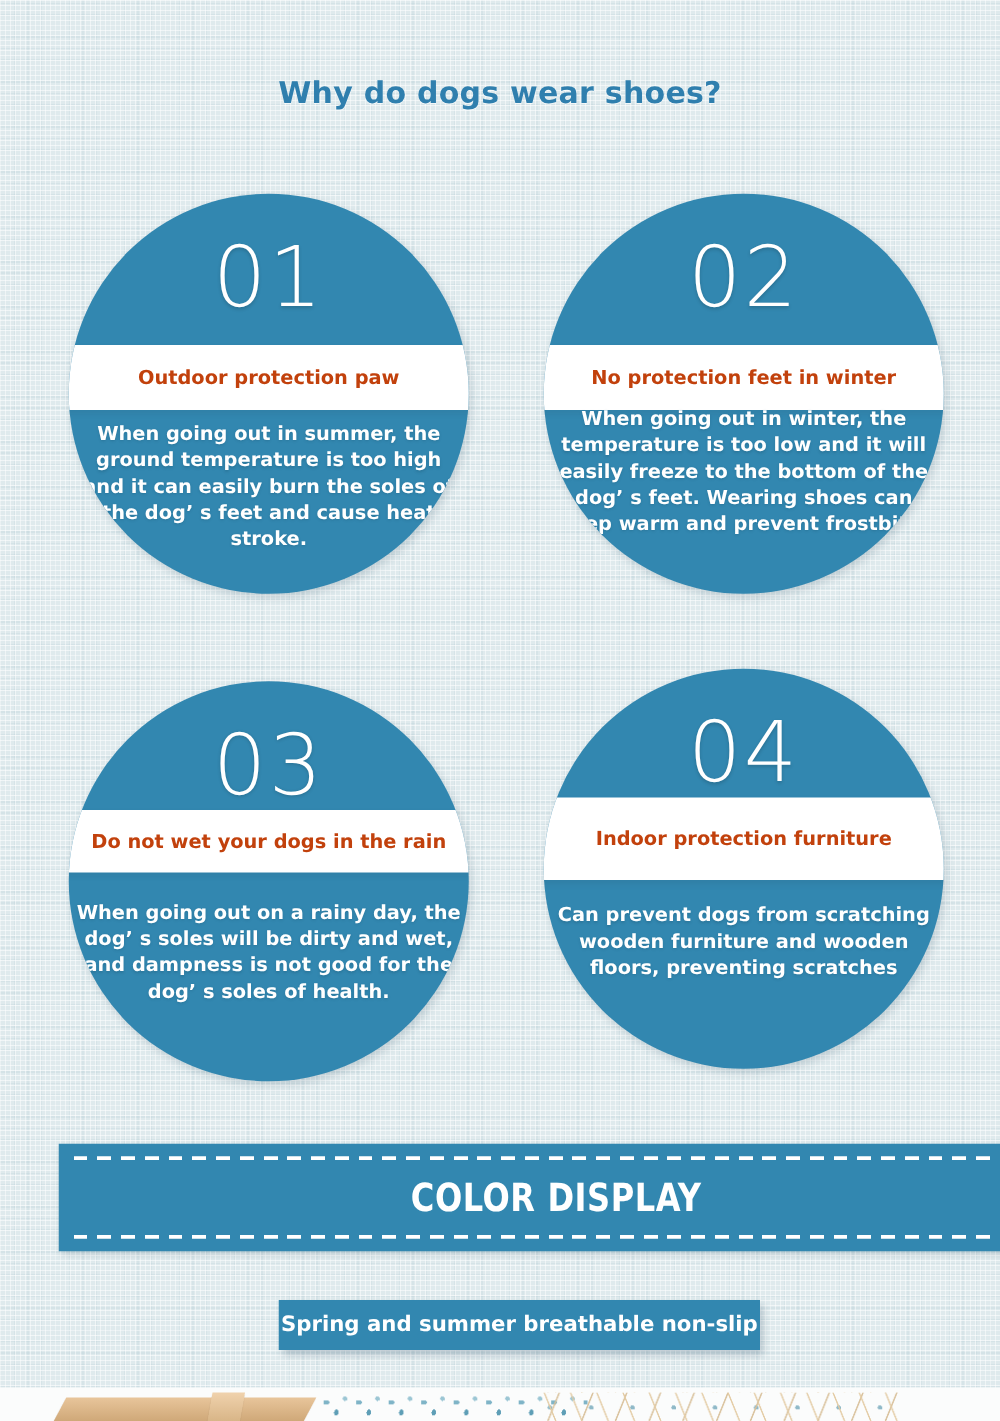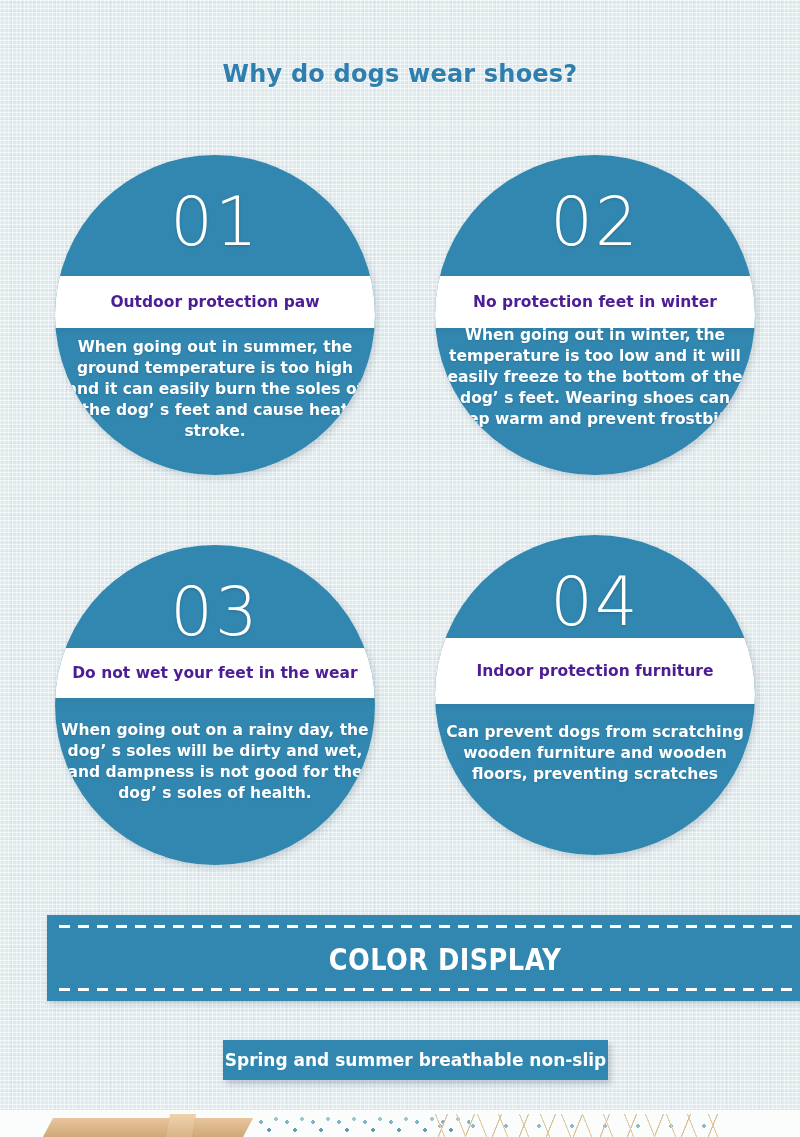--- a/index.html
+++ b/index.html
@@ -63,21 +63,21 @@
 
   
   .band{
     position:absolute;left:-12px;right:-12px;
     height:52px;
     background:#ffffff;
     display:flex;align-items:center;justify-content:center;
     box-shadow:0 3px 5px rgba(40,80,100,.13);
   }
   .band span{
-    color:#4c1d95;
+    color:#c2410c;
     font-size:15.5px;
     font-weight:bold;
     white-space:nowrap;
     font-family:"DejaVu Sans", sans-serif;
   }
   #c1 .band{top:121px;}
   #c2 .band{top:121px;}
   #c3 .band{top:103px;height:50px;}
   #c4 .band{top:103px;height:66px;}
 
@@ -193,21 +193,21 @@
     <div class="num">02</div>
     <div class="band">
       <span>No protection feet in winter</span>
     </div>
     <div class="body-text">When going out in winter, the temperature is too low and it will easily freeze to the bottom of the dog’ s feet. Wearing shoes can keep warm and prevent frostbite.</div>
   </div>
 
   <div class="circle" id="c3">
     <div class="num">03</div>
     <div class="band">
-      <span>Do not wet your feet in the wear</span>
+      <span>Do not wet your dogs in the rain</span>
     </div>
     <div class="body-text">When going out on a rainy day, the dog’ s soles will be dirty and wet, and dampness is not good for the dog’ s soles of health.</div>
   </div>
 
   <div class="circle" id="c4">
     <div class="num">04</div>
     <div class="band">
       <span>Indoor protection furniture</span>
     </div>
     <div class="body-text">Can prevent dogs from scratching wooden furniture and wooden floors, preventing scratches</div>

